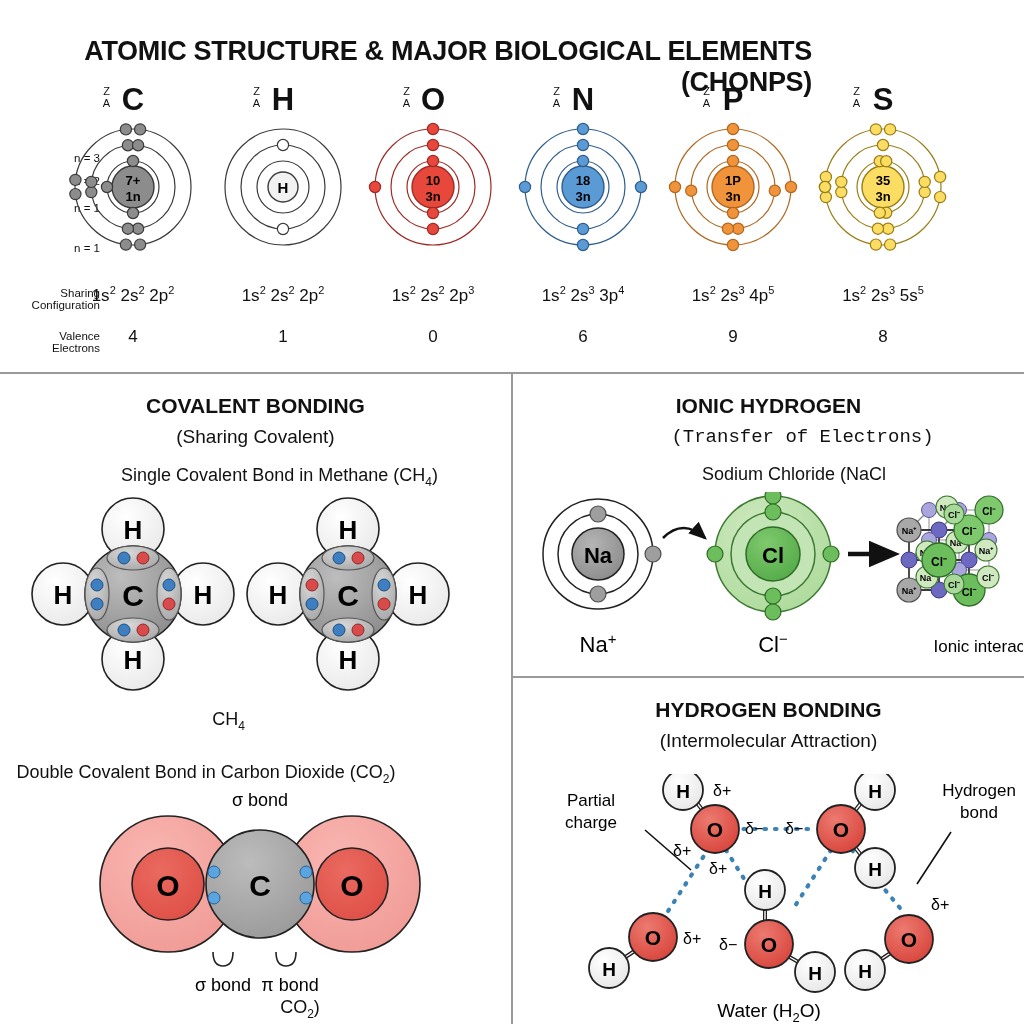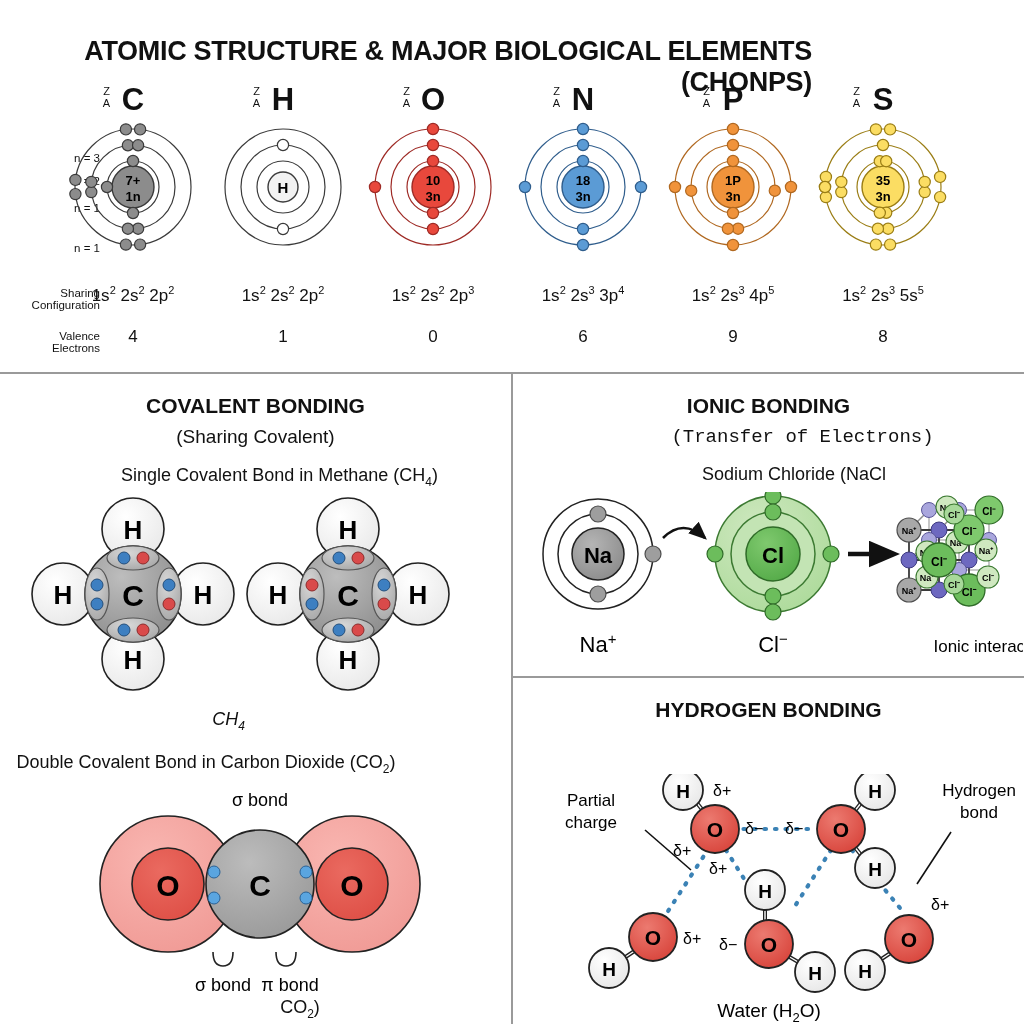--- a/index.html
+++ b/index.html
@@ -336,25 +336,25 @@
         <circle cx="141" cy="91" r="6" fill="#3d7fc1" stroke="#244e7a" stroke-width="1"></circle>
         <circle cx="141" cy="110" r="6" fill="#d94a4a" stroke="#8c2b2b" stroke-width="1"></circle>
         <text x="105" y="45" text-anchor="middle" font-size="26" font-weight="bold">H</text>
         <text x="105" y="175" text-anchor="middle" font-size="26" font-weight="bold">H</text>
         <text x="35" y="110" text-anchor="middle" font-size="26" font-weight="bold">H</text>
         <text x="175" y="110" text-anchor="middle" font-size="26" font-weight="bold">H</text>
         <text x="105" y="112" text-anchor="middle" font-size="30" font-weight="bold">C</text>
       </g>
     </svg>
 
-    <div class="sub-caption" style="left:0;top:335px;width:457px;font-style:italic;">
+    <div class="sub-caption" style="left:0;top:335px;width:457px;">
       <span>CH</span><sub>4</sub>
     </div>
 
-    <div class="sub-caption" style="left:0;top:378px;width:412px;">
+    <div class="sub-caption" style="left:0;top:388px;width:412px;">
       <span>Double Covalent Bond in Carbon Dioxide (CO</span><sub>2</sub><span>)</span>
     </div>
 
     <svg id="co2-svg" width="380" height="210" viewBox="0 0 380 210">
       <defs>
         <radialGradient id="gOouter" cx="40%" cy="32%" r="75%">
           <stop offset="0%" stop-color="#f9b6b1"></stop>
             <stop offset="100%" stop-color="#f09a95"></stop>
         </radialGradient>
         <radialGradient id="gOinner" cx="40%" cy="32%" r="75%">
@@ -384,21 +384,21 @@
       <text x="153" y="207" text-anchor="middle" font-size="18">σ bond</text>
       <text x="220" y="207" text-anchor="middle" font-size="18">π bond</text>
     </svg>
 
     <div class="sub-caption" style="left:0;top:600px;width:600px;margin-top:23px;">
       <span>CO</span><sub>2</sub><span>)</span>
     </div>
   </div>
 
   <div id="ionic-panel">
-    <div class="sec-title" style="left:0;top:20px;width:511px;">IONIC BONDING</div>
+    <div class="sec-title" style="left:0;top:20px;width:511px;">IONIC HYDROGEN</div>
     <div class="sec-sub" style="left:0;top:52px;width:579px;font-family:Liberation Mono, monospace;">(Transfer of Electrons)</div>
     <div class="sub-caption" style="left:0;top:90px;width:562px;">Sodium Chloride (NaCl</div>
 
     <svg id="nacl-svg" width="500" height="180" viewBox="0 0 500 180">
       <defs>
         <radialGradient id="gNa" cx="38%" cy="32%" r="72%">
           <stop offset="0%" stop-color="#b5b5b5"></stop>
             <stop offset="100%" stop-color="#8d8d8d"></stop>
         </radialGradient>
         <radialGradient id="gClOut" cx="38%" cy="30%" r="75%">
@@ -513,20 +513,21 @@
           <circle cx="53" cy="92" r="10" fill="#a8d99a" stroke="#3c7a32" stroke-width="1.1"></circle>
           <text x="53" y="96" text-anchor="middle" font-size="9" font-weight="bold">Cl⁻</text>
         </g>
       </g>
       <text x="470" y="160" text-anchor="middle" font-size="17">Ionic interaction</text>
     </svg>
   </div>
 
   <div id="hbond-panel">
     <div class="sec-title" style="left:0;top:20px;width:511px;">HYDROGEN BONDING</div>
+    <div class="sec-sub" style="left:0;top:52px;width:511px;">(Intermolecular Attraction)</div>
 
     <svg id="water-svg" width="511" height="250" viewBox="0 0 511 250">
       <defs>
         <radialGradient id="gO2" cx="38%" cy="30%" r="75%">
           <stop offset="0%" stop-color="#ec7a70"></stop>
             <stop offset="100%" stop-color="#d8453c"></stop>
         </radialGradient>
         <radialGradient id="gH2" cx="38%" cy="30%" r="78%">
           <stop offset="0%" stop-color="#ffffff"></stop>
             <stop offset="100%" stop-color="#e6e6e6"></stop>

